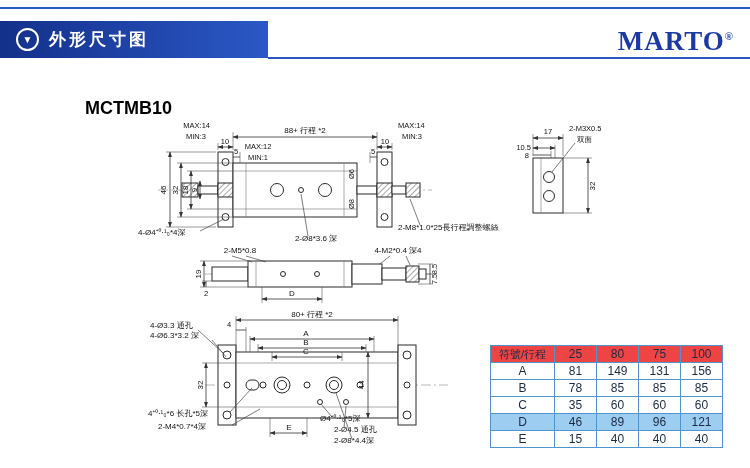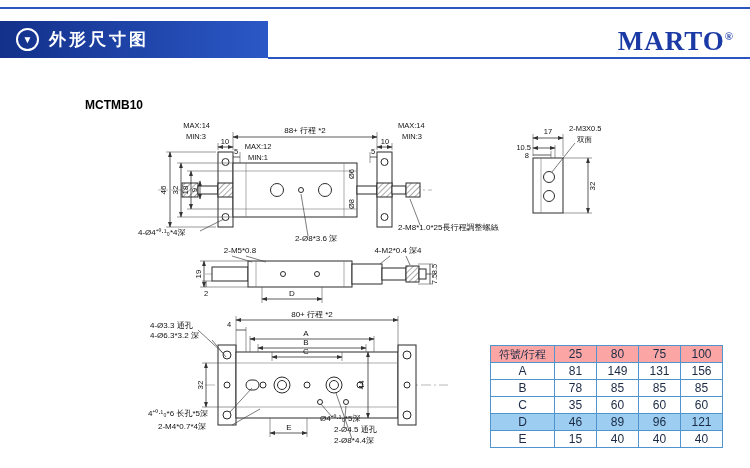--- a/index.html
+++ b/index.html
@@ -19,21 +19,21 @@
     display:flex; align-items:center; justify-content:center;
     font-size:10px; color:#fff; margin-right:10px; flex:0 0 auto;
   }
   .titlebar h1 { font-size:17px; margin:0; font-weight:bold; letter-spacing:3px; }
   .rule-mid { position:absolute; top:57px; left:268px; width:482px; height:2px; background:#2b55c0; }
   .logo {
     position:absolute; top:26px; right:16px; color:#1c3aa6;
     font-family:"Liberation Serif", serif; font-weight:bold; font-size:27px; letter-spacing:1px;
   }
   .logo sup { font-size:11px; }
-  .model { position:absolute; top:98px; left:85px; font-weight:bold; font-size:12px; color:#000; }
+  .model { position:absolute; top:98px; left:85px; font-weight:bold; font-size:18px; color:#000; }
 
   
   svg.draw { position:absolute; top:0; left:0; }
   .o  { fill:#ffffff; stroke:#2b2b2b; stroke-width:1; }
   .oh { fill:url(#hatch); stroke:#2b2b2b; stroke-width:1; }
   .i  { stroke:#777; stroke-width:0.6; }
   .cl { stroke:#999; stroke-width:0.7; stroke-dasharray:10 3 2 3; fill:none; }
   .ext{ stroke:#555; stroke-width:0.6; }
   .dm { stroke:#333; stroke-width:0.8; }
   .ld { stroke:#444; stroke-width:0.7; fill:none; }
@@ -41,21 +41,21 @@
   .ts { font-size:7.5px; }
 
   
   .dim-table {
     position:absolute; top:345px; left:490px; border-collapse:collapse;
     font-size:12px; color:#1a2a44; table-layout:fixed;
   }
   .dim-table th, .dim-table td {
     border:1px solid #4f94cd; text-align:center; padding:0; height:16px; font-weight:normal;
   }
-  .dim-table thead th { background:#fca5a5; }
+  .dim-table thead th { background:#ef4444; }
   .dim-table th.c0 { font-size:11px; }
   .dim-table tr.hl td { background:#9dcdf0; }
 </style>
 </head>
 <body>
 
 <div class="rule-top"></div>
 <div class="titlebar">
   <span class="tri">▼</span>
   <h1>外形尺寸图</h1>

